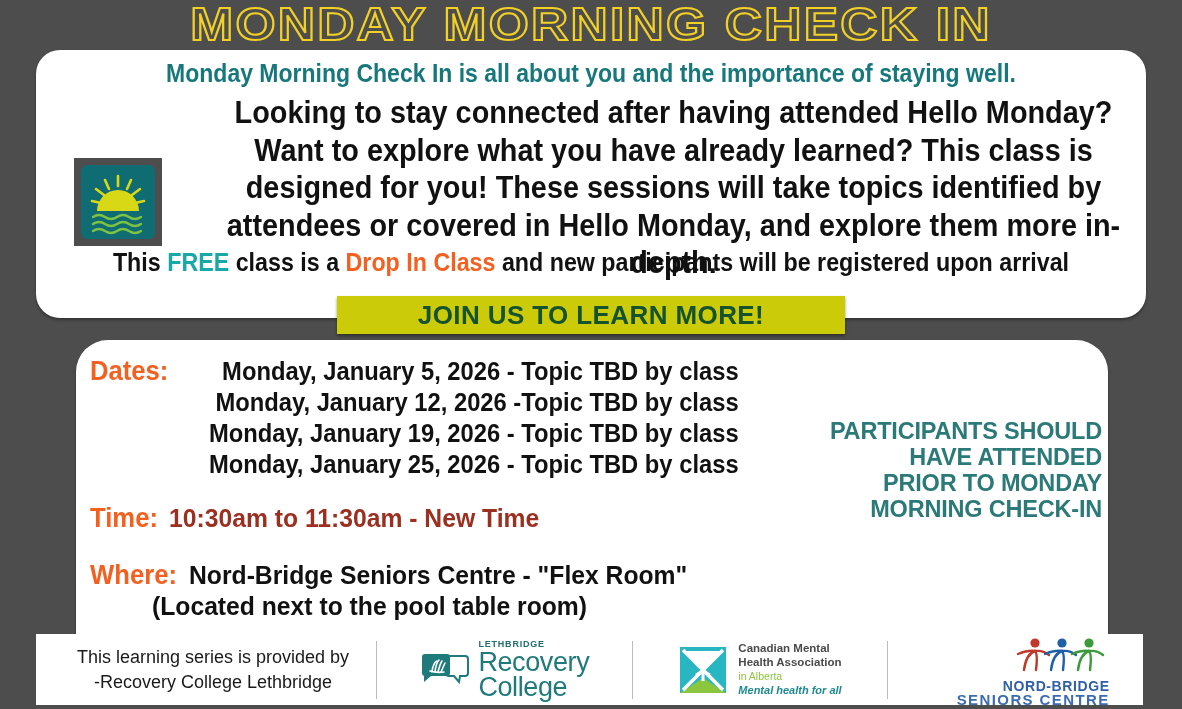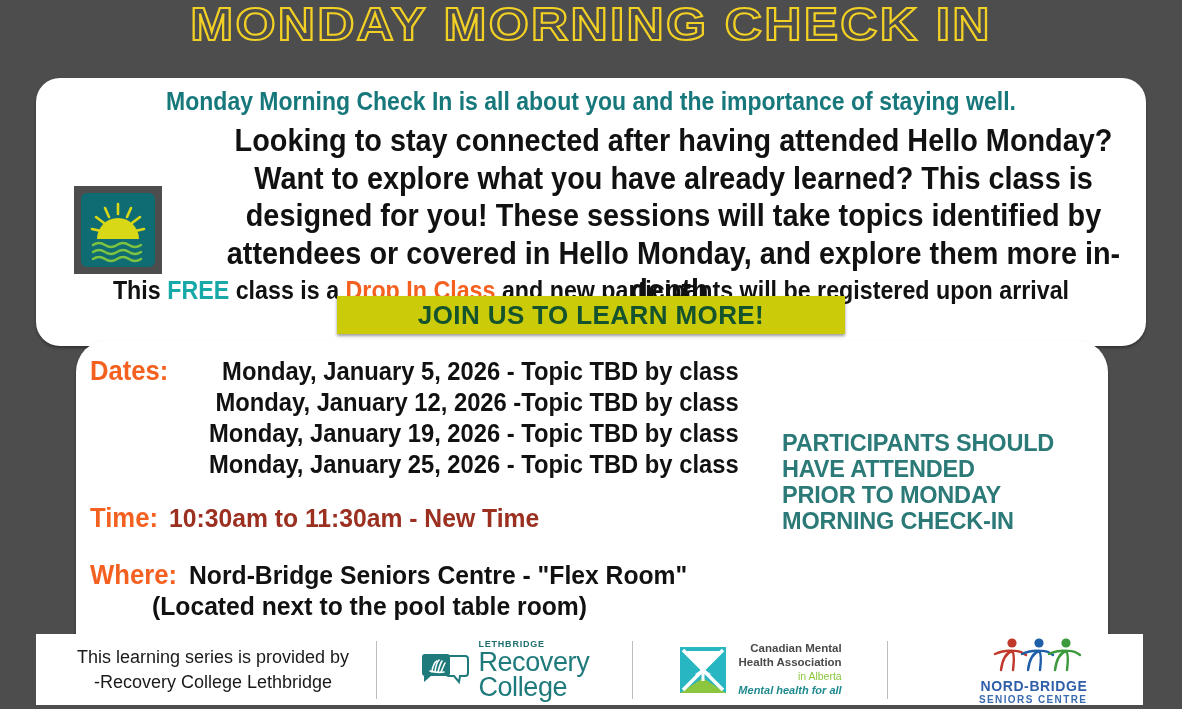--- a/index.html
+++ b/index.html
@@ -38,21 +38,20 @@
   
   .card-top {
     position: absolute;
     left: 36px;
     top: 50px;
     width: 1110px;
     height: 268px;
     background: #ffffff;
     border-radius: 24px;
     box-shadow: 0 2px 3px rgba(0,0,0,.35);
-    margin-top: 28px;
   }
   .tagline {
     position: absolute;
     left: 0; top: 8px;
     width: 1110px;
     text-align: center;
     color: #17787c;
     font-weight: 700;
     font-size: 25px;
     line-height: 30px;
@@ -213,23 +212,23 @@
     font-size: 26px;
     line-height: 31px;
     transform: scaleX(.95);
     transform-origin: left top;
     white-space: nowrap;
   }
 
   .prereq {
     position: absolute;
     left: 706px;
-    top: 90px;
+    top: 78px;
     width: 320px;
-    text-align: left;
+    text-align: right;
     color: #2b7a78;
     font-weight: 700;
     font-size: 23.5px;
     line-height: 26px;
     letter-spacing: -.2px;
   }
 
   
   .footer-bar {
     position: absolute;
@@ -277,21 +276,21 @@
   }
   .rc-big {
     color: #1f7a7c;
     font-size: 27px;
     font-weight: 400;
     line-height: 25px;
     letter-spacing: -.4px;
   }
 
   
-  .cmha-logo { display: flex; align-items: center; text-align: right; }
+  .cmha-logo { display: flex; align-items: center; }
   .cmha-text { margin-left: 10px; line-height: 1; }
   .cmha-l1 {
     color: #4a4a4a;
     font-size: 11.5px;
     font-weight: 700;
     line-height: 14px;
   }
   .cmha-l2 {
     color: #8cc63e;
     font-size: 10.5px;
@@ -311,21 +310,21 @@
   .nb-t1 {
     color: #2f5fa8;
     font-size: 14px;
     font-weight: 700;
     letter-spacing: .6px;
     line-height: 16px;
     margin-top: 2px;
   }
   .nb-t2 {
     color: #3b6cb0;
-    font-size: 10px;
+    font-size: 15px;
     font-weight: 700;
     letter-spacing: 1.4px;
     line-height: 12px;
     margin-left: 35px;
   }
 </style>
 </head>
 <body>
 
 <div class="poster-title">MONDAY MORNING CHECK IN</div>

